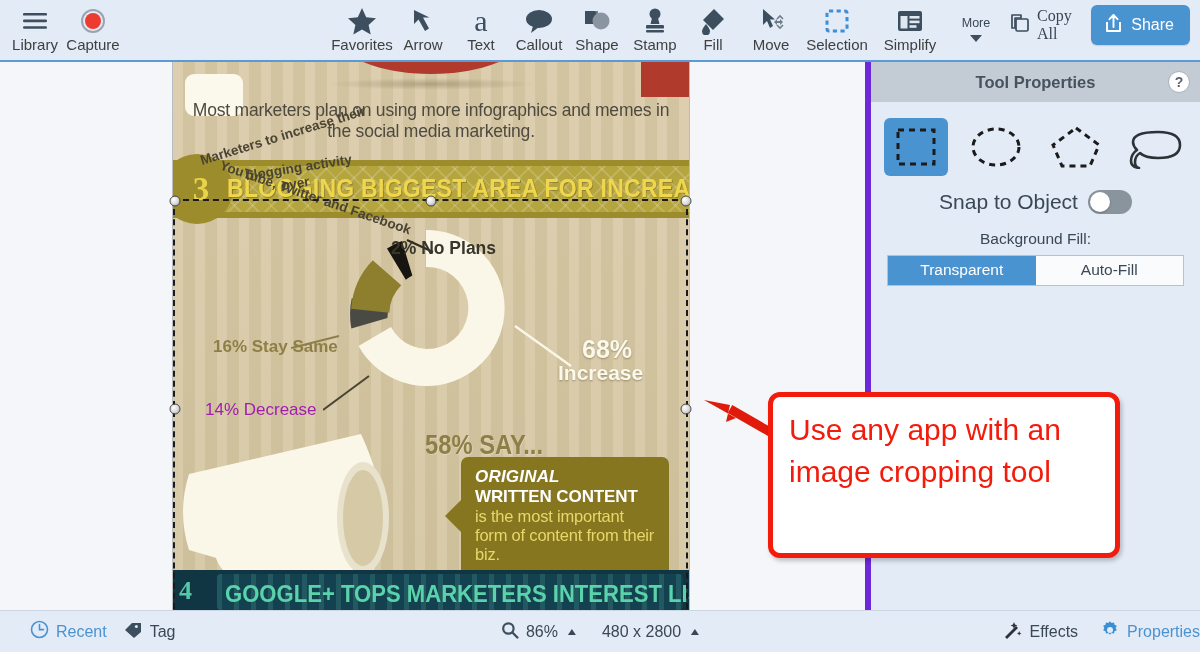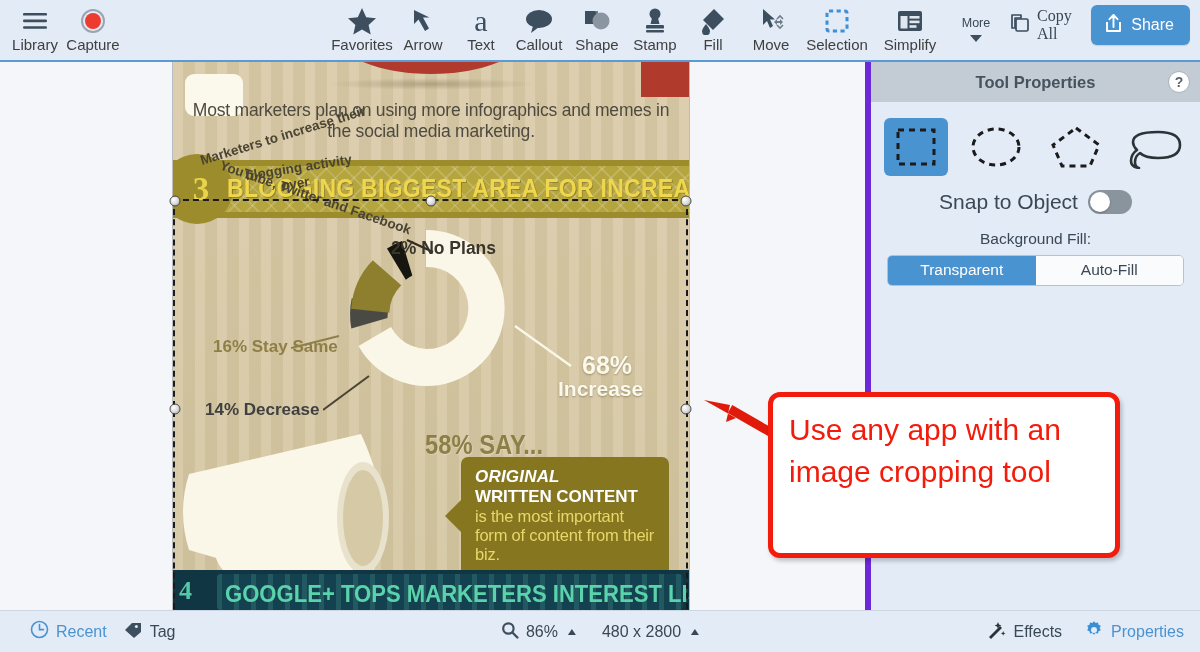--- a/index.html
+++ b/index.html
@@ -157,22 +157,22 @@
     white-space: nowrap;
     text-shadow: 1px 1px 0 rgba(80,70,20,.35);
   }
 
   
   .donut-wrap { position: absolute; left: 148px; top: 160px; width: 210px; height: 170px; }
   .lbl { position: absolute; font-family: "Liberation Sans", sans-serif; white-space: nowrap; }
   .lbl-noplans { left: 218px; top: 176px; font-size: 17.5px; font-weight: bold; color: #3a352a; }
   .lbl-stay { left: 40px; top: 275px; font-size: 17px; color: #8d7f46; font-weight: bold;
               line-height: 19px; text-align: center; }
-  .lbl-dec { left: 32px; top: 338px; font-size: 17px; color: #404040; font-weight: bold; }
-  .lbl-inc { left: 385px; top: 292px; font-size: 21px; color: #fbf8ec; font-weight: bold;
+  .lbl-dec { left: 32px; top: 338px; font-size: 17px; color: #a21caf; font-weight: normal; }
+  .lbl-inc { left: 385px; top: 276px; font-size: 21px; color: #fbf8ec; font-weight: bold;
              line-height: 23px; text-align: left;
              text-shadow: 0 1px 2px rgba(80,70,40,.45); }
   .lbl-inc .big { font-size: 25px; display: block; margin-left: 24px;}
   .lbl-58 {
     left: 252px; top: 368px; font-size: 27px; font-weight: bold; color: #8d7f46;
     font-family: "Liberation Sans Narrow","Liberation Sans", sans-serif;
     transform: scaleX(.88); transform-origin: left center;
     text-shadow: 1px 1px 0 rgba(255,255,255,.25);
   }
 
@@ -282,21 +282,21 @@
   .toggle .knob {
     position: absolute; left: 2px; top: 2px;
     width: 20px; height: 20px; border-radius: 50%; background: #fff;
     box-shadow: 0 1px 2px rgba(0,0,0,.25);
   }
   .bgfill-label {
     text-align: center; font-size: 15.5px; color: #3a4755; margin-top: 16px;
   }
   .seg {
     display: flex; margin: 7px 16px 0 16px;
-    border-radius: 5px; overflow: hidden;
+    border-radius: 0; overflow: hidden;
     border: 1px solid #b6c2cf;
   }
   .seg > div {
     flex: 1; text-align: center; font-size: 15.5px;
     padding: 5px 0 6px 0;
   }
   .seg .on { background: #4a93d1; color: #fff; }
   .seg .off { background: #fafbfc; color: #3a4755; }
 
   
@@ -322,21 +322,21 @@
     display: flex; align-items: center; position: relative; padding-left: 12px;
   }
   .sb-left { display: flex; align-items: center; gap: 16px; margin-left: 18px; }
   .sb-item { display: flex; align-items: center; gap: 7px; font-size: 16px; }
   .sb-blue { color: #4a93d1; }
   .sb-dark { color: #3a4755; }
   .sb-center {
     position: absolute; left: 50%; transform: translateX(-50%);
     display: flex; align-items: center; gap: 26px;
   }
-  .sb-right { margin-left: auto; display: flex; align-items: center; gap: 22px; margin-right: 16px; }
+  .sb-right { margin-left: auto; display: flex; align-items: center; gap: 22px; }
   .caret-up {
     width: 0; height: 0;
     border-left: 4.5px solid transparent;
     border-right: 4.5px solid transparent;
     border-bottom: 6px solid #3a4755;
     margin-left: 3px;
   }
 </style>
 </head>
 <body>

